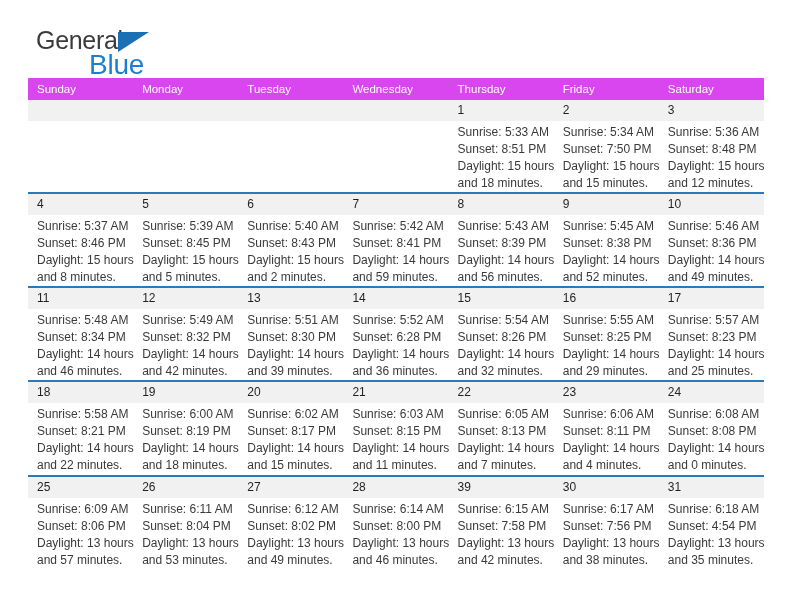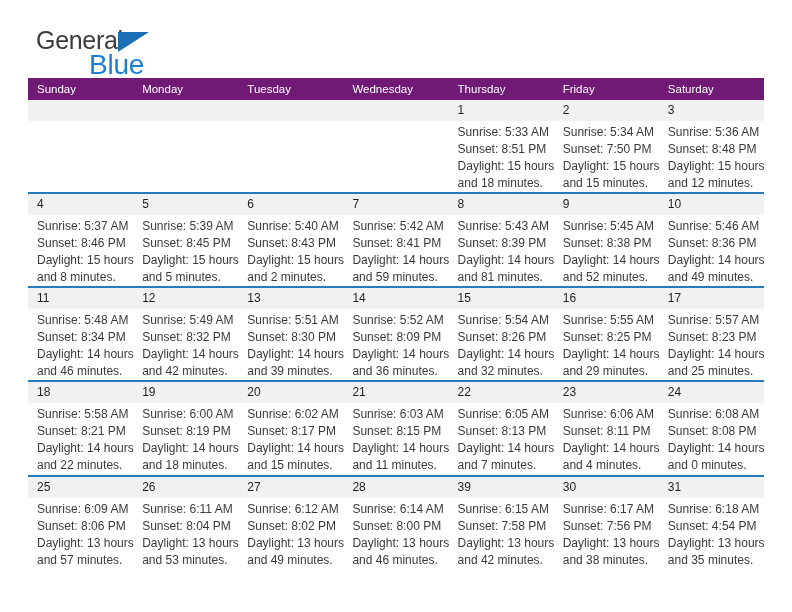--- a/index.html
+++ b/index.html
@@ -85,21 +85,21 @@
   }
 
   
   .calendar {
     width: 736px;
     border-collapse: collapse;
     table-layout: fixed;
     margin-top: 6px;
   }
   .calendar th {
-    background: #701a75;
+    background: #d946ef;
     color: #ffffff;
     font-size: 11.5px;
     font-weight: normal;
     text-align: left;
     padding: 5px 0 5px 9px;
     height: 19px;
     box-sizing: border-box;
   }
   .calendar td {
     vertical-align: top;
@@ -243,21 +243,21 @@
               <div>Daylight: 14 hours</div>
               <div>and 59 minutes.</div>
             </div>
           </td>
           <td>
             <div class="daynum">8</div>
             <div class="lines">
               <div>Sunrise: 5:43 AM</div>
               <div>Sunset: 8:39 PM</div>
               <div>Daylight: 14 hours</div>
-              <div>and 81 minutes.</div>
+              <div>and 56 minutes.</div>
             </div>
           </td>
           <td>
             <div class="daynum">9</div>
             <div class="lines">
               <div>Sunrise: 5:45 AM</div>
               <div>Sunset: 8:38 PM</div>
               <div>Daylight: 14 hours</div>
               <div>and 52 minutes.</div>
             </div>
@@ -297,21 +297,21 @@
               <div>Sunrise: 5:51 AM</div>
               <div>Sunset: 8:30 PM</div>
               <div>Daylight: 14 hours</div>
               <div>and 39 minutes.</div>
             </div>
           </td>
           <td>
             <div class="daynum">14</div>
             <div class="lines">
               <div>Sunrise: 5:52 AM</div>
-              <div>Sunset: 8:09 PM</div>
+              <div>Sunset: 6:28 PM</div>
               <div>Daylight: 14 hours</div>
               <div>and 36 minutes.</div>
             </div>
           </td>
           <td>
             <div class="daynum">15</div>
             <div class="lines">
               <div>Sunrise: 5:54 AM</div>
               <div>Sunset: 8:26 PM</div>
               <div>Daylight: 14 hours</div>

